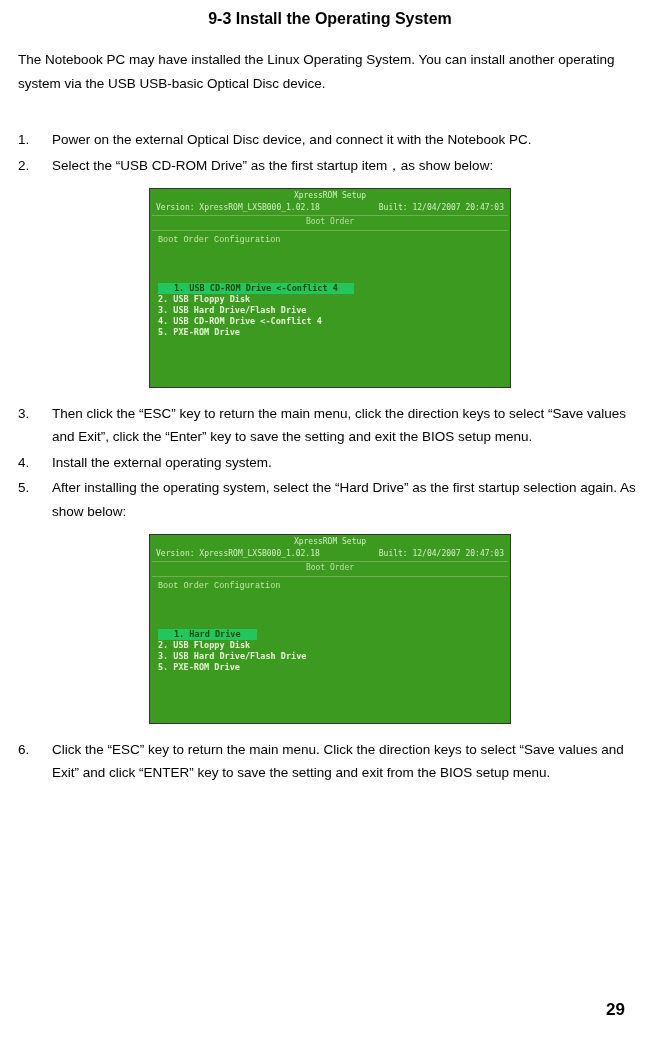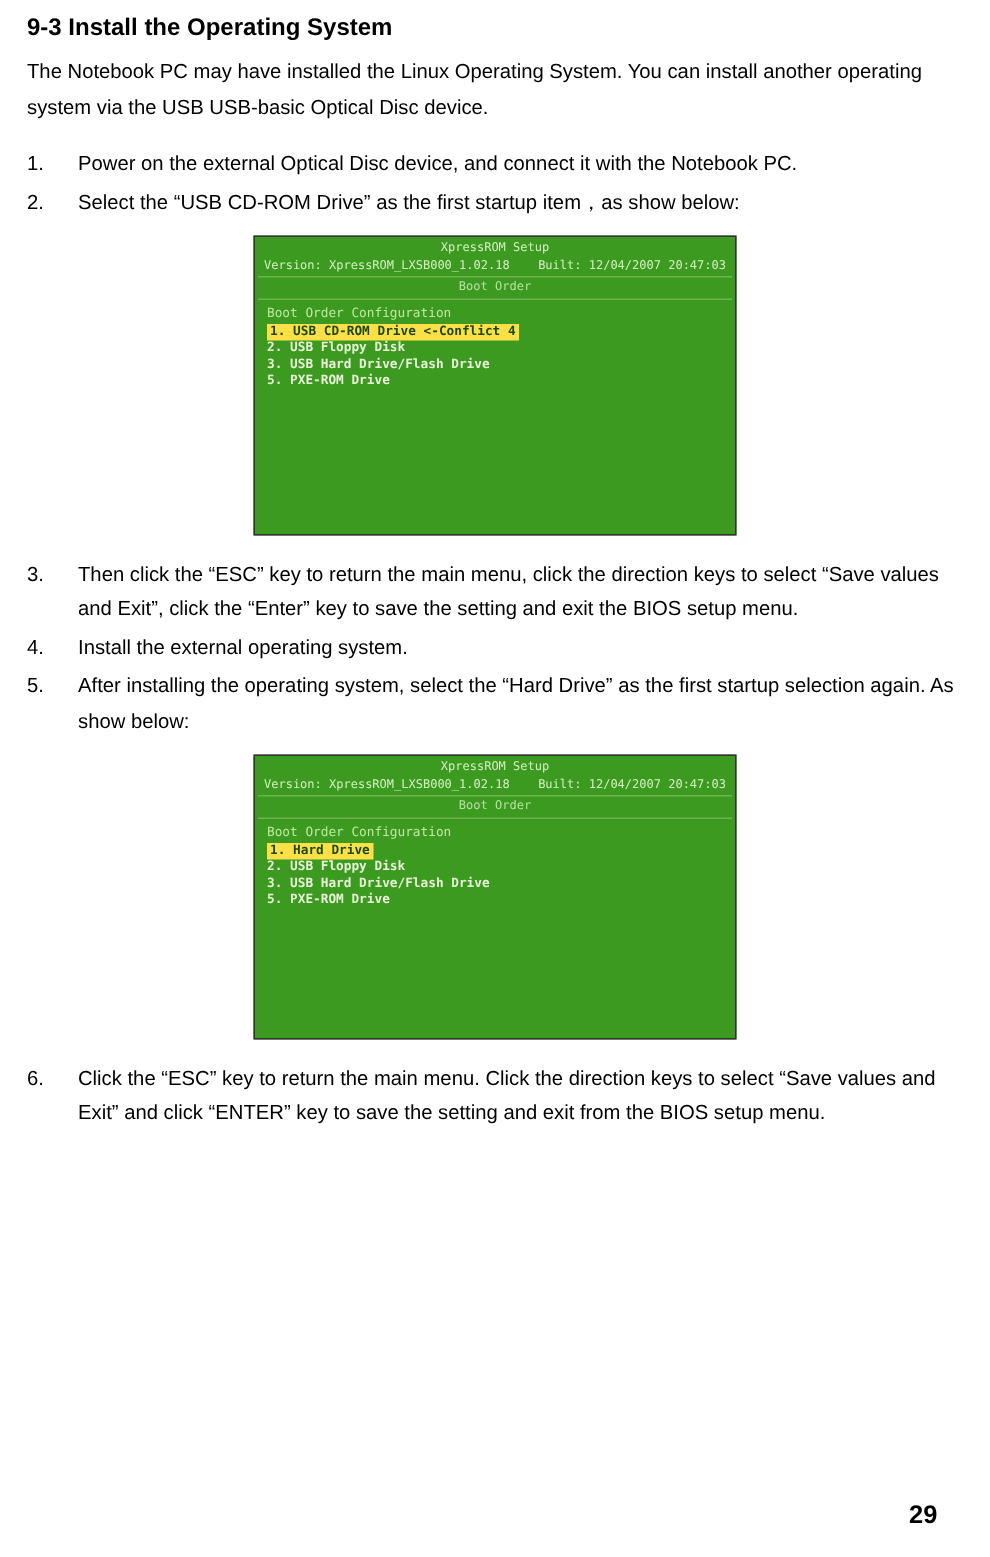--- a/index.html
+++ b/index.html
@@ -12,26 +12,27 @@
       height: 1038px;
       background: #ffffff;
       font-family: Arial, sans-serif;
       color: #000000;
       padding: 10px 18px;
       position: relative;
     }
     .heading {
       font-size: 16px;
       font-weight: bold;
-      margin-bottom: 8px;
+      margin-bottom: 20px;
+      text-align: center;
     }
     .intro {
       font-size: 13.5px;
       line-height: 1.75;
-      margin-bottom: 14px;
+      margin-bottom: 33px;
     }
     .steps {
       font-size: 13.5px;
       line-height: 1.75;
     }
     .step-row {
       display: flex;
       margin-bottom: 2px;
     }
     .step-num {
@@ -40,21 +41,21 @@
     }
     .step-text {
       flex: 1;
     }
     .bios-figure {
       display: flex;
       justify-content: center;
       margin: 10px 0 14px 0;
     }
     .bios-box {
-      width: 322px;
+      width: 362px;
       background: #3b9a1f;
       border: 1px solid #333;
       font-family: monospace;
       font-size: 8.5px;
       line-height: 1.3;
       color: #d2f0c0;
       position: relative;
     }
     .bios-box.small {
       height: 190px;
@@ -85,27 +86,29 @@
       height: 1px;
       background: #70b050;
       margin: 0 2px;
     }
     .bios-body {
       padding: 4px 8px;
     }
     .bios-config-label {
       color: #c0e8a0;
       margin-bottom: 1px;
+      font-family: Liberation Mono, monospace;
     }
     .bios-highlight {
-      background: #fde047;
+      background: #22c55e;
       color: #1a4a0a;
       display: inline-block;
-      padding: 0 2px;
-      font-weight: bold;
+      padding: 0 16px;
+      font-weight: bold;
+      margin-top: 36px;
     }
     .bios-item {
       color: #e8f5d8;
       margin-bottom: 0;
       font-weight: bold;
     }
     .page-number {
       position: absolute;
       bottom: 18px;
       right: 35px;
@@ -138,20 +141,21 @@
       <span>Built: 12/04/2007 20:47:03</span>
     </div>
     <div class="bios-divider"></div>
     <div class="bios-subtitle">Boot Order</div>
     <div class="bios-divider"></div>
     <div class="bios-body">
       <div class="bios-config-label">Boot Order Configuration</div>
       <div><span class="bios-highlight">1. USB CD-ROM Drive &lt;-Conflict 4</span></div>
       <div class="bios-item">2. USB Floppy Disk</div>
       <div class="bios-item">3. USB Hard Drive/Flash Drive</div>
+      <div class="bios-item">4. USB CD-ROM Drive &lt;-Conflict 4</div>
       <div class="bios-item">5. PXE-ROM Drive</div>
     </div>
   </div>
 </div>
 
 <div class="steps">
   <div class="step-row">
     <div class="step-num">3.</div>
     <div class="step-text">Then click the “ESC” key to return the main menu, click the direction keys to select “Save values and Exit”, click the “Enter” key to save the setting and exit the BIOS setup menu.</div>
   </div>

